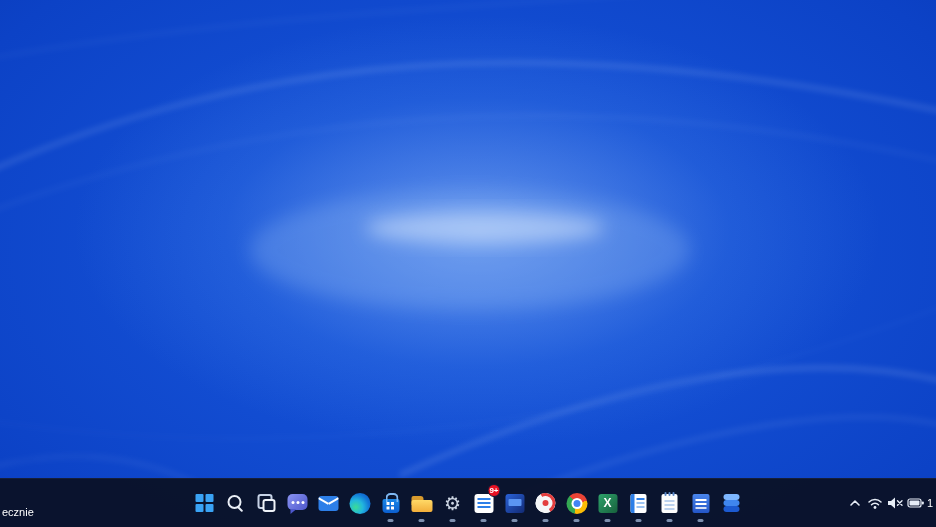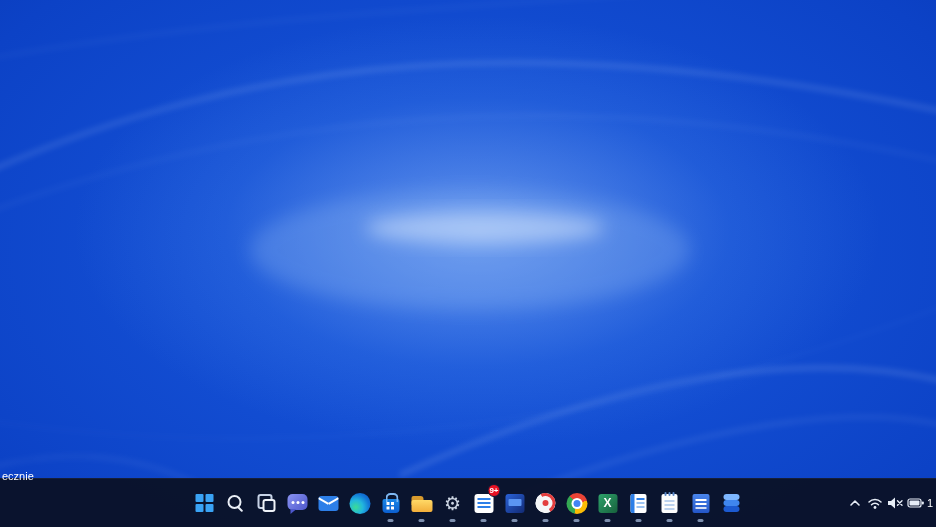--- a/index.html
+++ b/index.html
@@ -6,21 +6,21 @@
   .desktop{position:relative;width:936px;height:527px;overflow:hidden;
     background:
       radial-gradient(ellipse 560px 300px at 51% 44%, rgba(170,205,250,0.50), rgba(80,140,235,0.22) 45%, rgba(0,0,0,0) 72%),
       radial-gradient(ellipse 1100px 700px at 50% 48%, #1a5ae0 0%, #0c42c6 52%, #0733ae 78%, #052b96 100%);}
   .streaks{position:absolute;inset:0;pointer-events:none;}
 
   
   .taskbar{position:absolute;left:0;right:0;bottom:0;height:48px;
     background:rgba(10,18,40,0.96);border-top:1px solid rgba(255,255,255,0.05);
     display:flex;align-items:center;}
-  .widgets{position:absolute;left:0;bottom:0;height:48px;display:flex;align-items:flex-start;
+  .widgets{position:absolute;left:0;bottom:0;height:48px;display:flex;align-items:flex-end;
     padding:0 8px 9px 2px;color:#fff;font-size:11px;cursor:pointer;border-radius:4px;}
   .tb-center{position:absolute;left:50%;top:4px;transform:translateX(-50%);
     display:flex;align-items:center;gap:1px;}
   .tb-btn{width:30px;height:40px;border-radius:4px;display:flex;align-items:center;
     justify-content:center;position:relative;cursor:pointer;}
   .run{position:absolute;bottom:1px;left:50%;transform:translateX(-50%);
     width:6px;height:3px;border-radius:2px;background:#7d8fae;}
 
   
   .win-logo{width:18px;height:18px;display:grid;grid-template-columns:1fr 1fr;gap:2px;}

